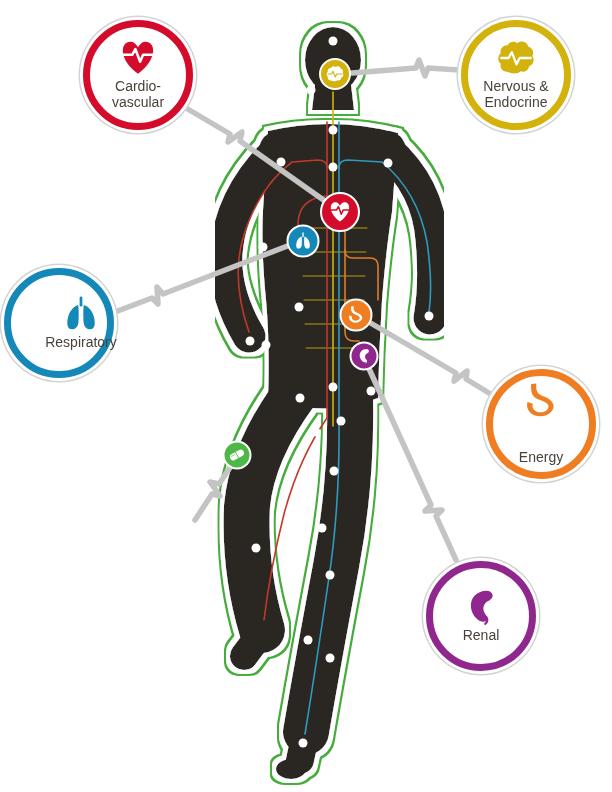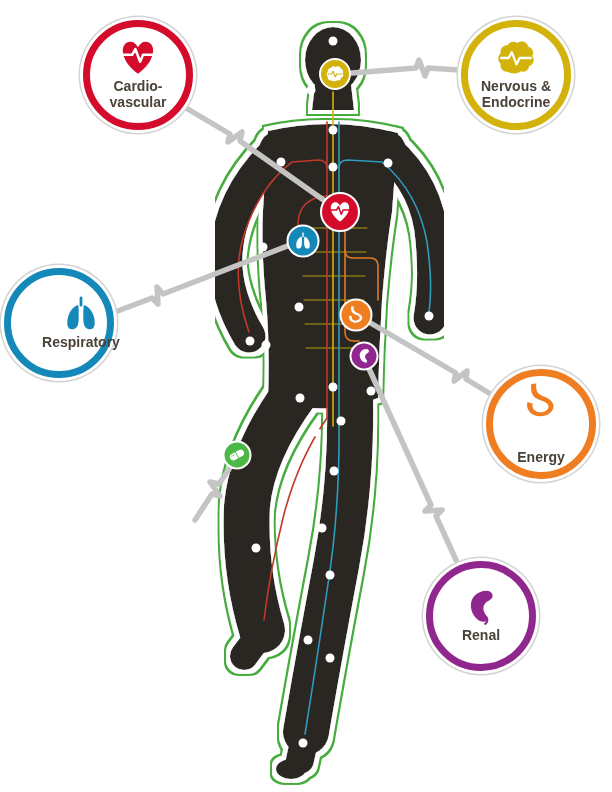--- a/index.html
+++ b/index.html
@@ -11,21 +11,21 @@
   .system {
     position:absolute; width:110px; height:110px; box-sizing:border-box;
     background:#ffffff; border:7px solid var(--c); border-radius:50%;
     box-shadow: 0 0 0 3px #ffffff, 0 0 0 4.5px #d3d3d3;
     display:flex; flex-direction:column; align-items:center; justify-content:center;
     z-index:3;
   }
   .sys-icon { width:44px; height:38px; color:var(--c); --detail:#ffffff; }
   .sys-icon svg { width:100%; height:100%; display:block; }
   .sys-label {
-    margin-top:2px; font-size:14px; font-weight:700; color:#4a4239;
+    margin-top:2px; font-size:14px; font-weight:400; color:#4a4239;
     text-align:center; line-height:1.12; white-space:pre-line;
   }
   .sys-cardiovascular { left:83px;  top:20px;  --c:#d40b2a; }
   .sys-nervous        { left:461px; top:20px;  --c:#d2b20b; }
   .sys-respiratory    { left:4px;   top:268px;padding-left:44px; --c:#1488b8; }
   .sys-energy         { left:486px; top:369px;gap:28px; --c:#ef7d22; }
   .sys-drugs          { left:108px; top:515px; --c:#4db748; }
   .sys-renal          { left:426px; top:561px; --c:#90278e; }
 </style>
 </head>

